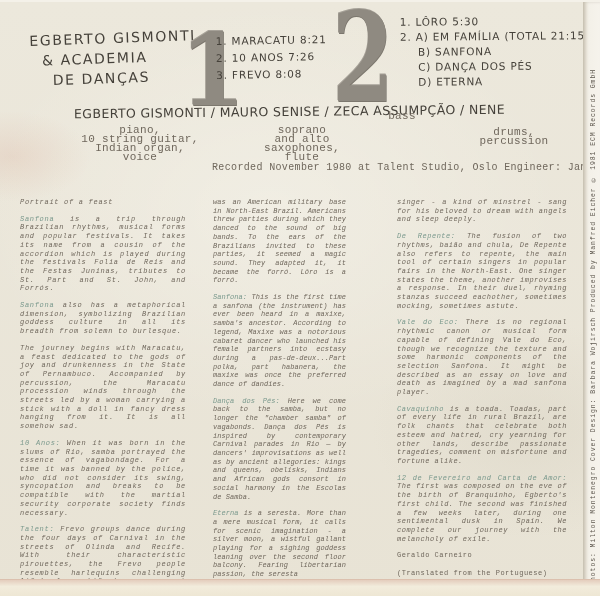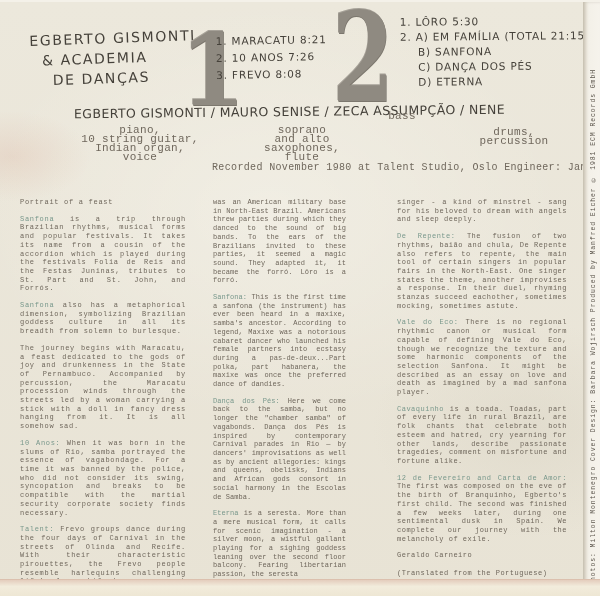--- a/index.html
+++ b/index.html
@@ -52,21 +52,21 @@
   .instr-4{left:468px;top:126px;width:92px;}
   .recorded{
     position:absolute;left:212px;top:160px;font-size:10px;letter-spacing:.35px;white-space:nowrap;
   }
   .col{
     position:absolute;top:196px;text-align:justify;font-size:7px;line-height:8.7px;color:#6f675c;
   }
   .col-1{left:20px;width:166px;letter-spacing:.7px;}
   .col-2{left:213px;width:133px;letter-spacing:.05px;}
   .col-3{left:397px;width:170px;letter-spacing:.5px;}
-  .col p{margin:0 0 8px 0;}
+  .col p{margin:0 0 8px 0;font-style:italic;}
   .notes-heading{margin:0 0 9px 0;}
   .lead{color:#79988c;}
   .sig{margin-top:8px;text-align:left;}
   .sig + .sig{margin-top:9px;}
   .edge-strip{
     position:absolute;right:0;top:0;width:17px;height:596px;
     background:linear-gradient(90deg,#ded8c9,#f3f0e8 35%,#f6f3ec);
     box-shadow:inset 2px 0 3px rgba(90,80,60,.18);
   }
   .spine-text{

